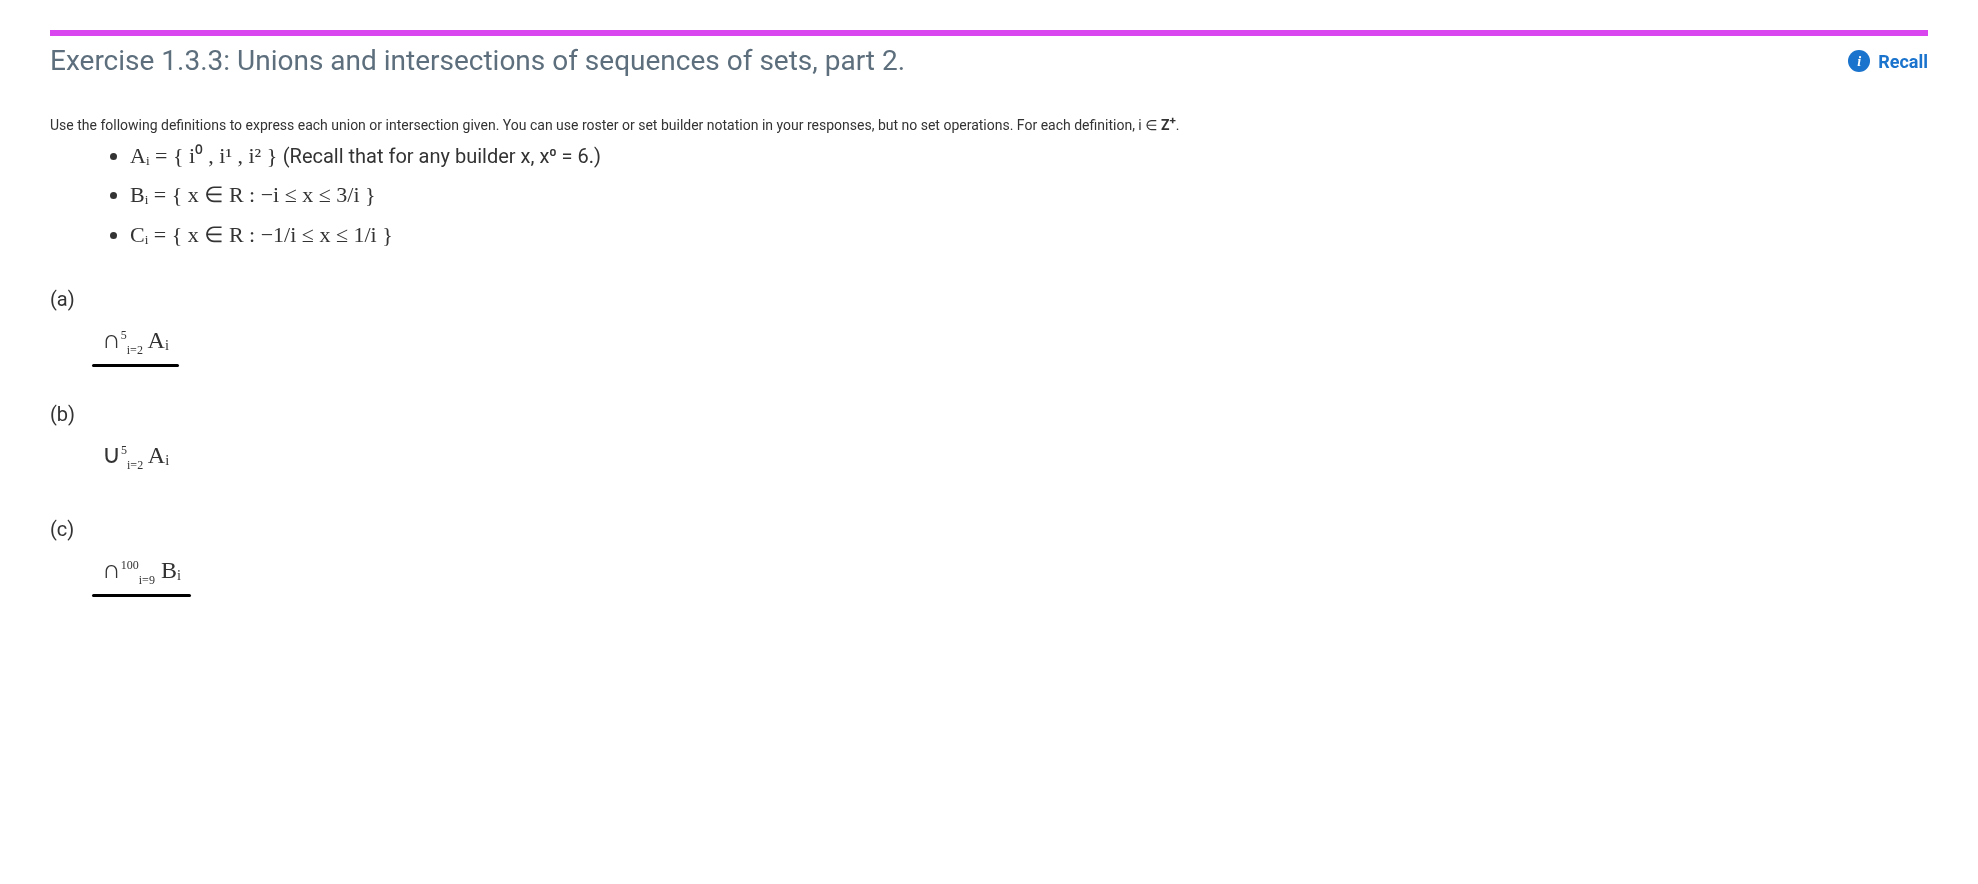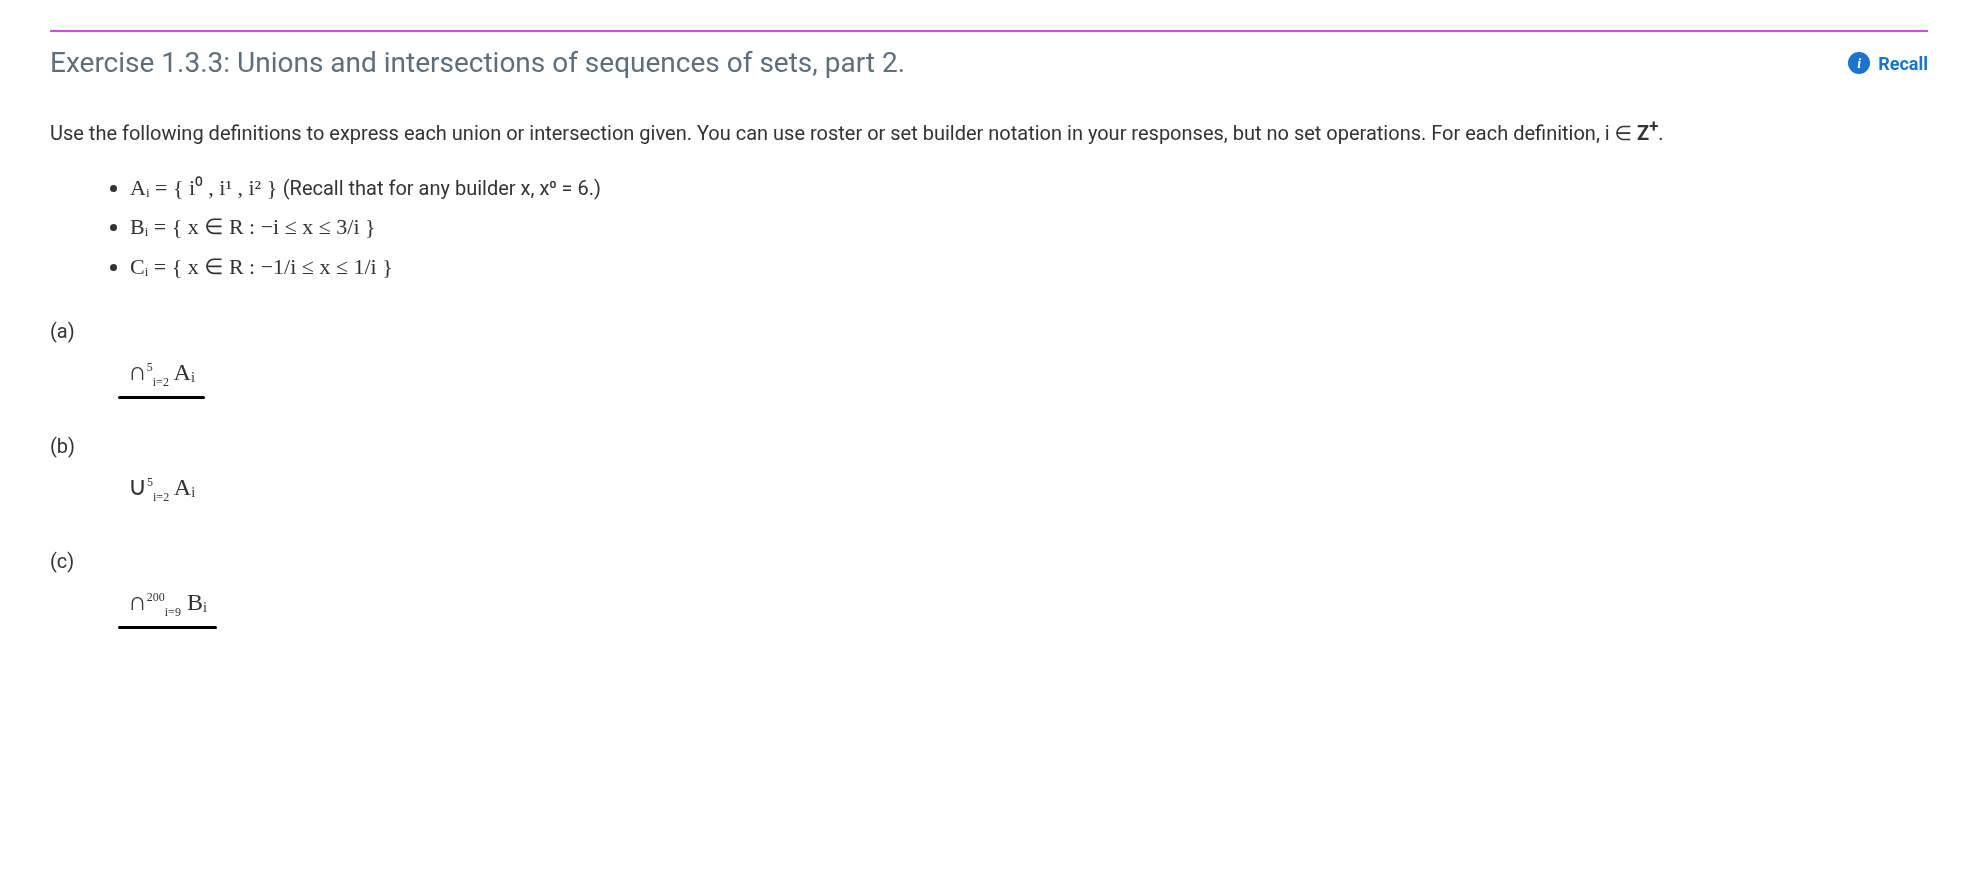--- a/index.html
+++ b/index.html
@@ -9,22 +9,22 @@
       padding: 30px 50px;
       color: #333;
       font-size: 20px;
       line-height: 1.5;
     }
     .header-row {
       display: flex;
       justify-content: space-between;
       align-items: center;
       margin-bottom: 30px;
-      border-top: 2px solid #d946ef;
-      padding-top: 10px;
+      border-top: 6px solid #d946ef;
+      padding-top: 4px;
     }
     .exercise-title {
       font-size: 28px;
       font-weight: 400;
       color: #5d6f7d;
     }
     .about-link {
       display: flex;
       align-items: center;
       gap: 8px;
@@ -41,23 +41,22 @@
       height: 22px;
       border-radius: 50%;
       background: #1a73cc;
       color: #fff;
       font-family: Georgia, serif;
       font-style: italic;
       font-size: 14px;
       font-weight: 700;
     }
     .intro-text {
-      font-size: 20px;
+      font-size: 14px;
       color: #333;
-      margin-bottom: 20px;
     }
     .bold { font-weight: 700; }
     ul.defs {
       list-style: disc;
       margin-left: 80px;
       margin-bottom: 30px;
     }
     ul.defs li {
       font-size: 22px;
       line-height: 1.8;
@@ -71,21 +70,21 @@
       margin-bottom: 40px;
       margin-left: 0;
     }
     .part-label {
       font-size: 20px;
       margin-bottom: 6px;
     }
     .math-expr {
       font-family: "Cambria Math", "Times New Roman", serif;
       font-size: 24px;
-      margin-left: 78px;
+      margin-left: 52px;
       display: inline-block;
       position: relative;
     }
     .underline::after {
       content: "";
       position: absolute;
       left: -10px;
       right: -10px;
       bottom: -8px;
       height: 3px;
@@ -139,16 +138,16 @@
   <div class="part-label">(b)</div>
   <span class="math-expr">
     <span class="bigop">∪</span><span class="sup">5</span><span class="sub">i=2</span>
     <span class="ital">Aᵢ</span>
   </span>
 </div>
 
 <div class="part">
   <div class="part-label">(c)</div>
   <span class="math-expr underline">
-    <span class="bigop">∩</span><span class="sup">200</span><span class="sub">i=9</span>
+    <span class="bigop">∩</span><span class="sup">100</span><span class="sub">i=9</span>
     <span class="ital">Bᵢ</span>
   </span>
 </div>
 
 </body></html>

